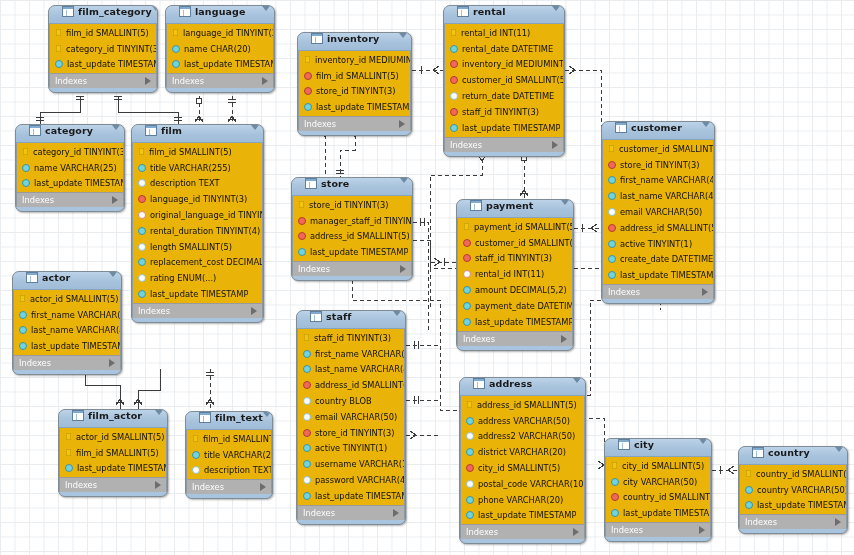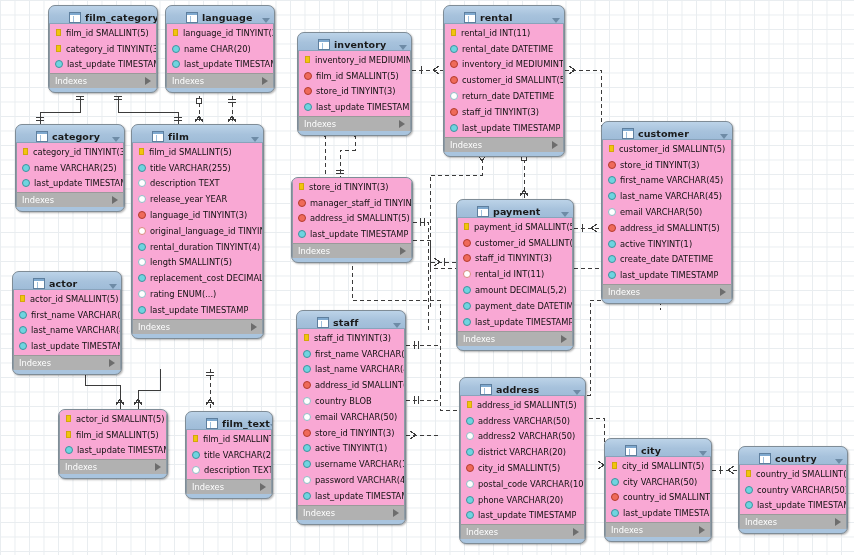--- a/index.html
+++ b/index.html
@@ -27,22 +27,22 @@
     box-sizing:border-box;
     border:1px solid #7f8c96;
     border-radius:7px;
     background:#a9c4de;
     box-shadow:1px 1px 2px rgba(0,0,0,.30);
     padding-bottom:4px;
     overflow:hidden;
   }
   .tbl-hd{
     height:17px;
-    display:flex;align-items:flex-end;
-    padding:0 4px 0 20px;
+    display:flex;align-items:flex-start;
+    padding:0 4px 0 13px;
     background:linear-gradient(to bottom,#bcd3e8 0%,#a7c2dc 55%,#9fbcd8 100%);
     border-bottom:1px solid #89a3bb;
     border-top-left-radius:6px;border-top-right-radius:6px;
   }
   .tbl-ico{
     width:10px;height:9px;
     border:1px solid #5e7f9e;
     background:#ffffff;
     margin-right:4px;
     flex:0 0 auto;
@@ -58,21 +58,21 @@
     font-size:9.5px;font-weight:bold;color:#1a1a1a;
     letter-spacing:.1px;white-space:nowrap;
   }
   .caret{
     margin-left:auto;
     width:0;height:0;
     border-left:4px solid transparent;border-right:4px solid transparent;
     border-top:5px solid #6e8ba6;
   }
   .tbl-body{
-    background:#f9a8d4;
+    background:#eab308;
     border-left:1px solid #8d9aa4;border-right:1px solid #8d9aa4;
     padding:1px 0 1px 0;
   }
   .col{
     display:flex;align-items:center;
     height:15.8px;
     padding-left:5px;
     white-space:nowrap;
     font-size:8.3px;color:#111111;
   }
@@ -364,24 +364,20 @@
         </div>
         <div class="col">
           <span class="dot d-nn"></span>
           <span class="nm">title VARCHAR(255)</span>
         </div>
         <div class="col">
           <span class="dot d-null"></span>
           <span class="nm">description TEXT</span>
         </div>
         <div class="col">
-          <span class="dot d-null"></span>
-          <span class="nm">release_year YEAR</span>
-        </div>
-        <div class="col">
           <span class="dot d-fk"></span>
           <span class="nm">language_id TINYINT(3)</span>
         </div>
         <div class="col">
           <span class="dot d-fknull"></span>
           <span class="nm">original_language_id TINYINT(3)</span>
         </div>
         <div class="col">
           <span class="dot d-nn"></span>
           <span class="nm">rental_duration TINYINT(4)</span>
@@ -402,20 +398,25 @@
           <span class="dot d-nn"></span>
           <span class="nm">last_update TIMESTAMP</span>
         </div>
       </div>
       <div class="tbl-ft">
         <span>Indexes</span>
         <span class="tri"></span>
       </div>
     </div>
     <div class="tbl" style="left: 291px; top: 177px; width: 122px;">
+      <div class="tbl-hd">
+        <span class="tbl-ico"></span>
+        <span class="tbl-nm">store</span>
+        <span class="caret"></span>
+      </div>
       <div class="tbl-body">
         <div class="col">
           <span class="dot d-pk"></span>
           <span class="nm">store_id TINYINT(3)</span>
         </div>
         <div class="col">
           <span class="dot d-fk"></span>
           <span class="nm">manager_staff_id TINYINT(3)</span>
         </div>
         <div class="col">
@@ -466,21 +467,21 @@
         <div class="col">
           <span class="dot d-nn"></span>
           <span class="nm">last_update TIMESTAMP</span>
         </div>
       </div>
       <div class="tbl-ft">
         <span>Indexes</span>
         <span class="tri"></span>
       </div>
     </div>
-    <div class="tbl" style="left: 601px; top: 121px; width: 132px;">
+    <div class="tbl" style="left: 601px; top: 121px; width: 114px;">
       <div class="tbl-hd">
         <span class="tbl-ico"></span>
         <span class="tbl-nm">customer</span>
         <span class="caret"></span>
       </div>
       <div class="tbl-body">
         <div class="col">
           <span class="dot d-pk"></span>
           <span class="nm">customer_id SMALLINT(5)</span>
         </div>
@@ -647,20 +648,25 @@
           <span class="dot d-nn"></span>
           <span class="nm">last_update TIMESTAMP</span>
         </div>
       </div>
       <div class="tbl-ft">
         <span>Indexes</span>
         <span class="tri"></span>
       </div>
     </div>
     <div class="tbl" style="left: 58px; top: 409px; width: 110px;">
+      <div class="tbl-hd">
+        <span class="tbl-ico"></span>
+        <span class="tbl-nm">film_actor</span>
+        <span class="caret"></span>
+      </div>
       <div class="tbl-body">
         <div class="col">
           <span class="dot d-pk"></span>
           <span class="nm">actor_id SMALLINT(5)</span>
         </div>
         <div class="col">
           <span class="dot d-pk"></span>
           <span class="nm">film_id SMALLINT(5)</span>
         </div>
         <div class="col">

